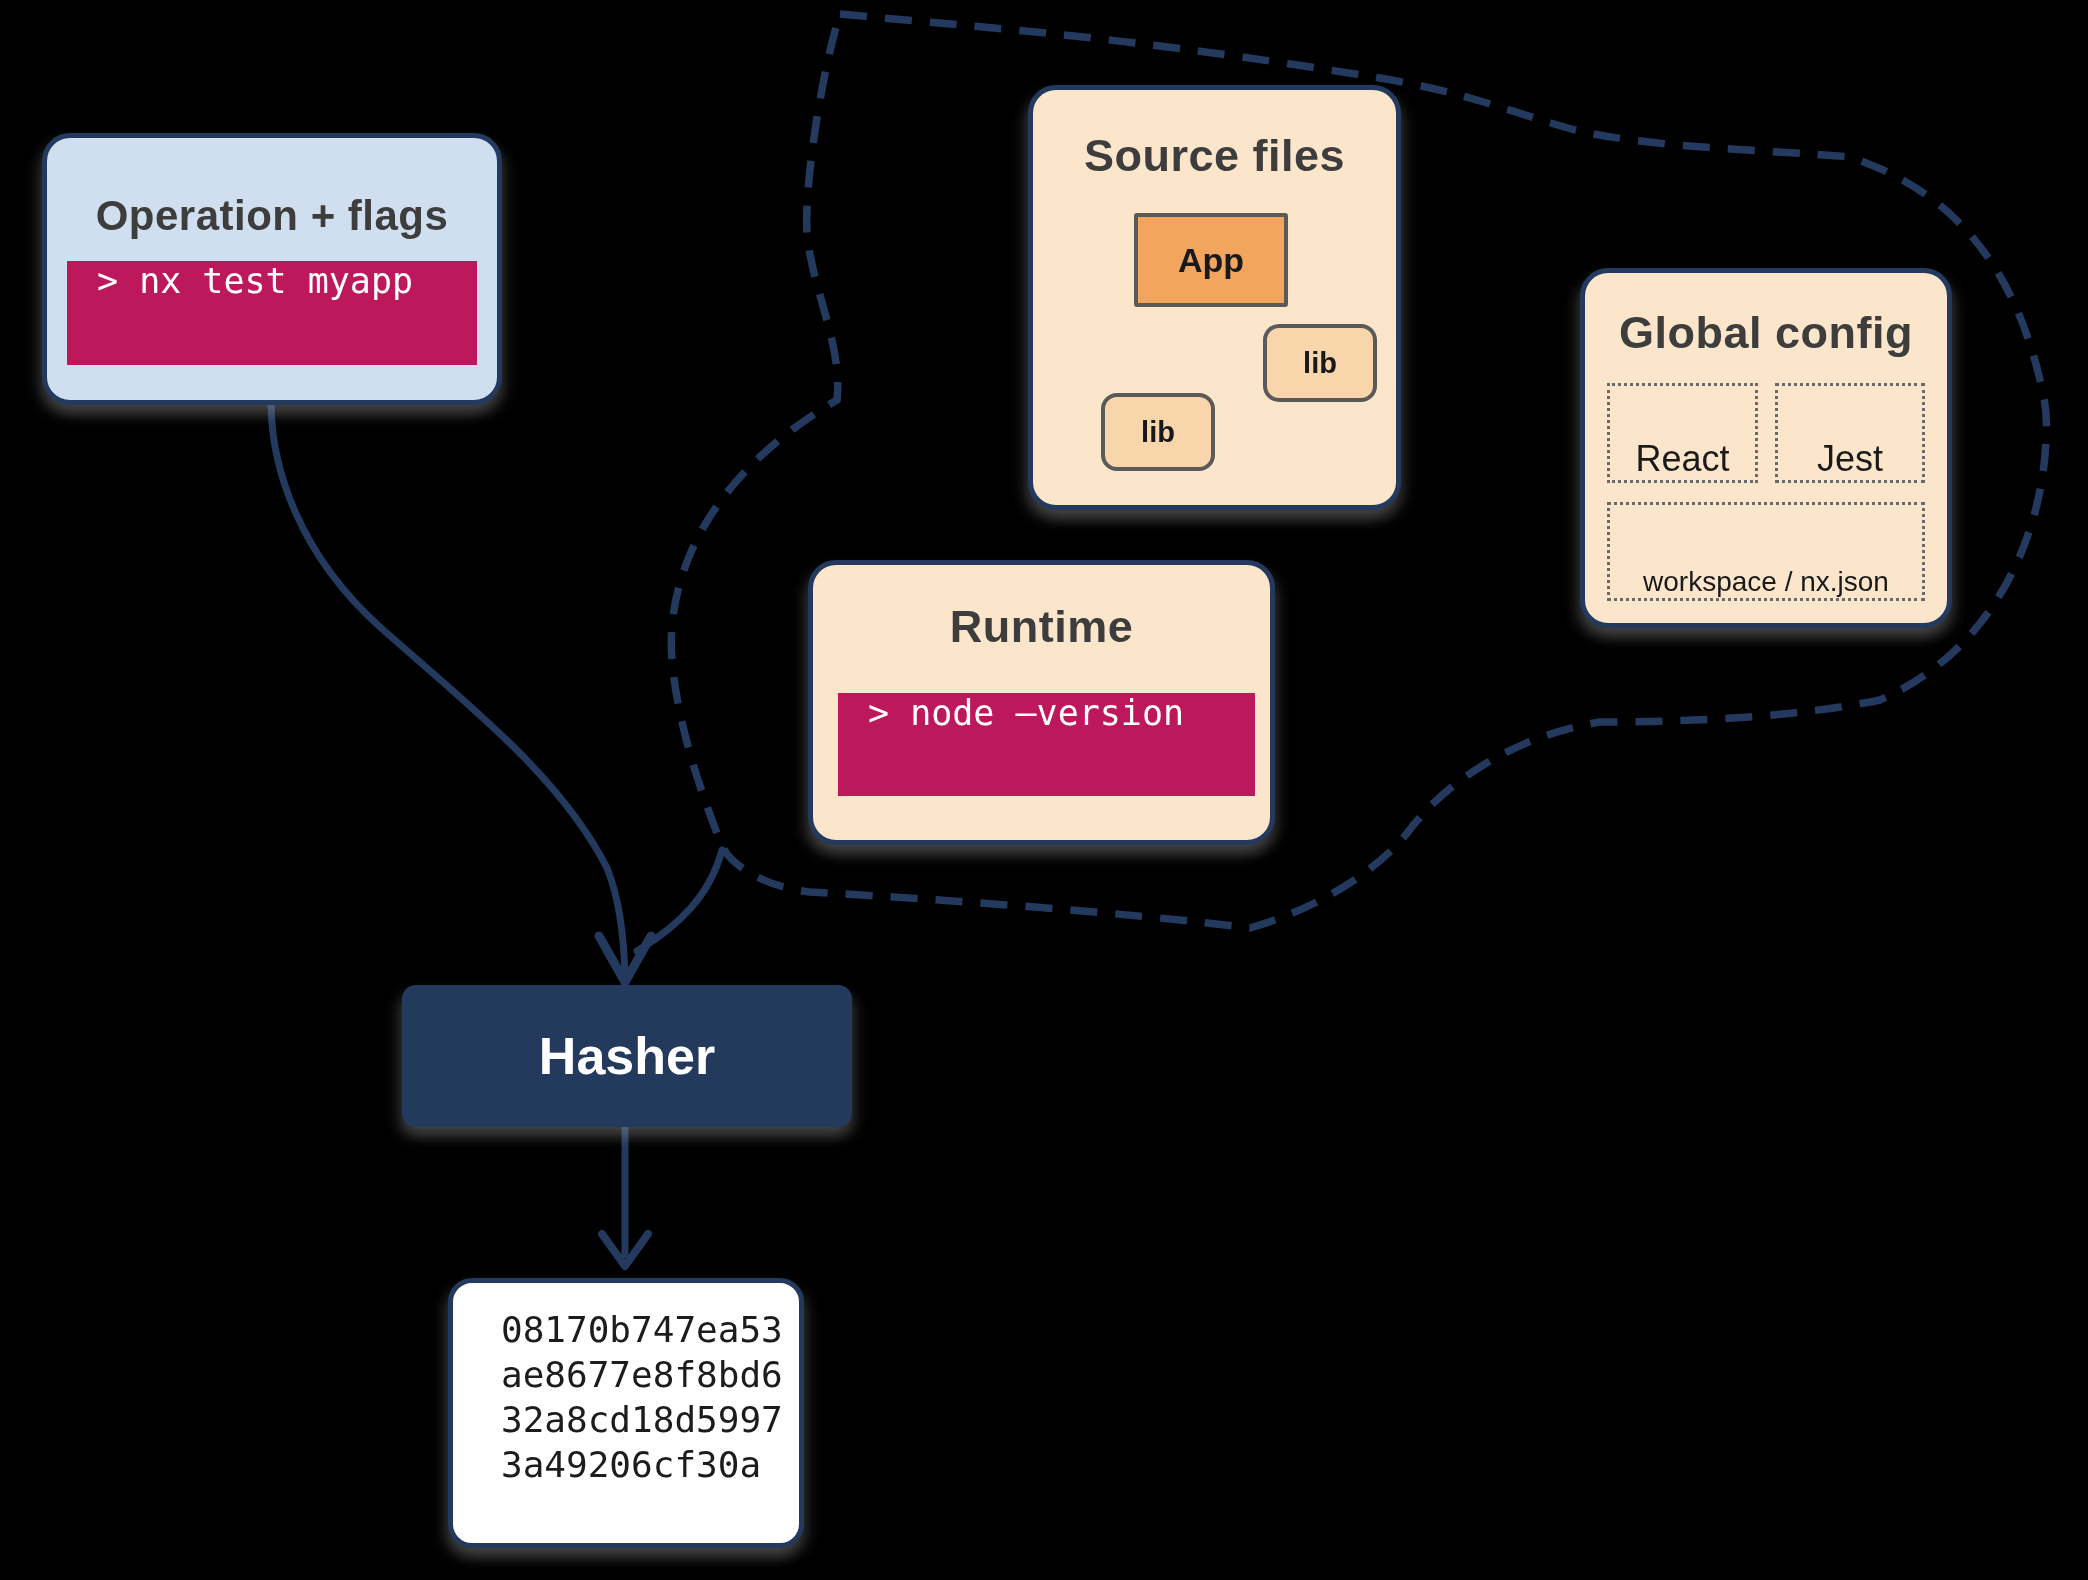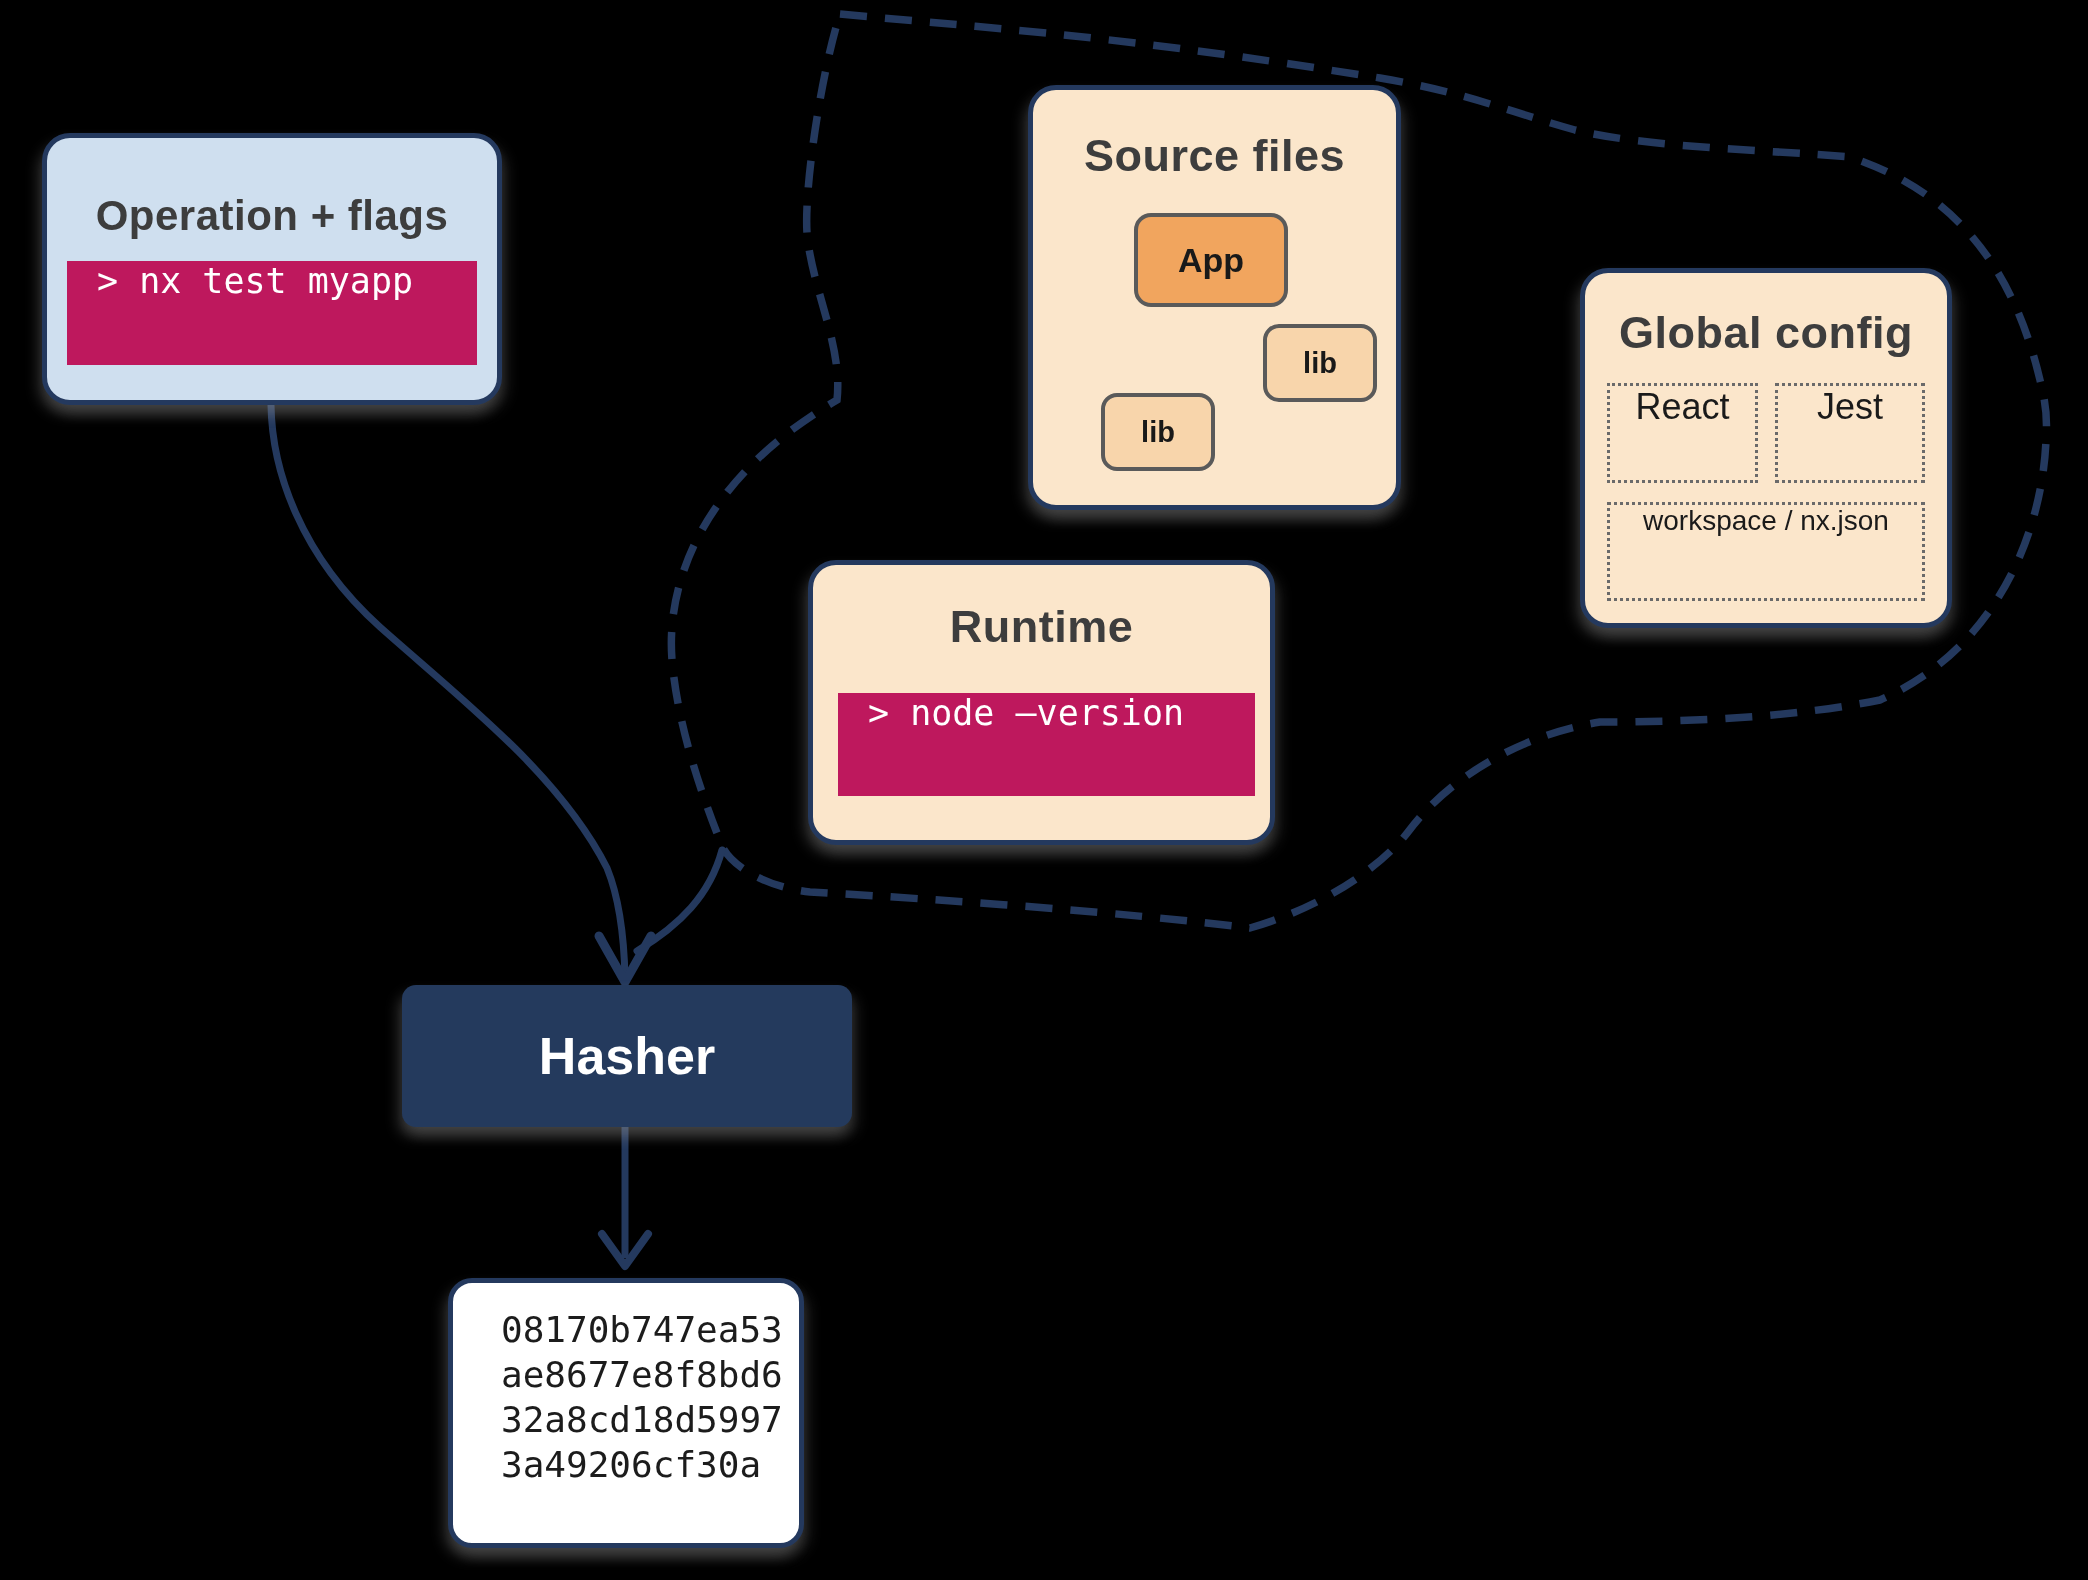--- a/index.html
+++ b/index.html
@@ -49,32 +49,32 @@
   .graph-node {
     position: absolute;
     box-sizing: border-box;
     border: 4px solid #5a5a5a;
     display: flex;
     align-items: center;
     justify-content: center;
     font-weight: bold;
     color: #191919;
   }
-  #node-app { left: 101px; top: 123px; width: 154px; height: 94px; background: #f1a55e; border-radius: 17px; font-size: 34px; }
+  #node-app { left: 101px; top: 123px; width: 154px; height: 94px; background: #f1a55e; border-radius: 3px; font-size: 34px; }
   #node-lib-right { left: 230px; top: 234px; width: 114px; height: 78px; background: #f8d5ab; border-radius: 16px; font-size: 29px; }
   #node-lib-left { left: 68px; top: 303px; width: 114px; height: 78px; background: #f8d5ab; border-radius: 16px; font-size: 29px; }
   
   #global-box { left: 1580px; top: 268px; width: 372px; height: 360px; background: #fbe6cb; }
   #global-box .panel-title { margin-top: 34px; font-size: 45px; }
   .dotted-cell {
     position: absolute;
     box-sizing: border-box;
     border: 3px dotted #6a6a6a;
     display: flex;
-    align-items: flex-start;
+    align-items: flex-end;
     justify-content: center;
     color: #1a1a1a;
   }
   #cell-react { left: 22px; top: 110px; width: 151px; height: 100px; font-size: 36px; }
   #cell-jest { left: 190px; top: 110px; width: 150px; height: 100px; font-size: 36px; }
   #cell-workspace { left: 22px; top: 229px; width: 318px; height: 99px; font-size: 28px; }
   
   #runtime-box { left: 808px; top: 560px; width: 467px; height: 285px; background: #fbe6cb; }
   #runtime-box .panel-title { margin-top: 36px; font-size: 45px; }
   #runtime-terminal { left: 25px; top: 128px; width: 417px; height: 103px; padding-left: 30px; }

